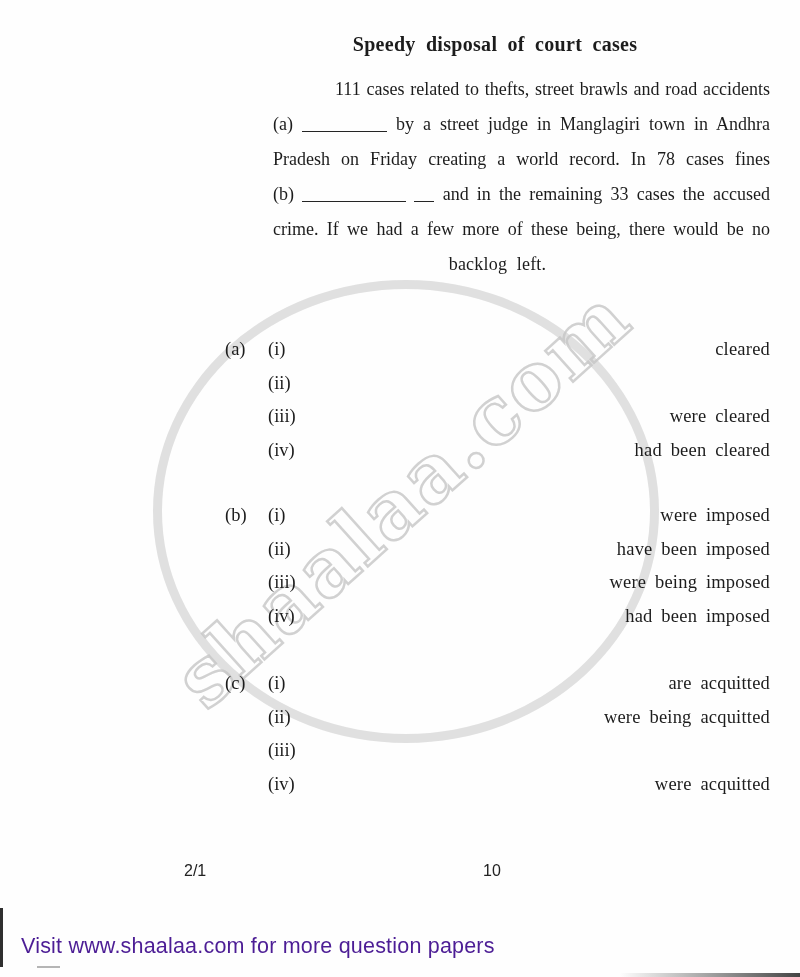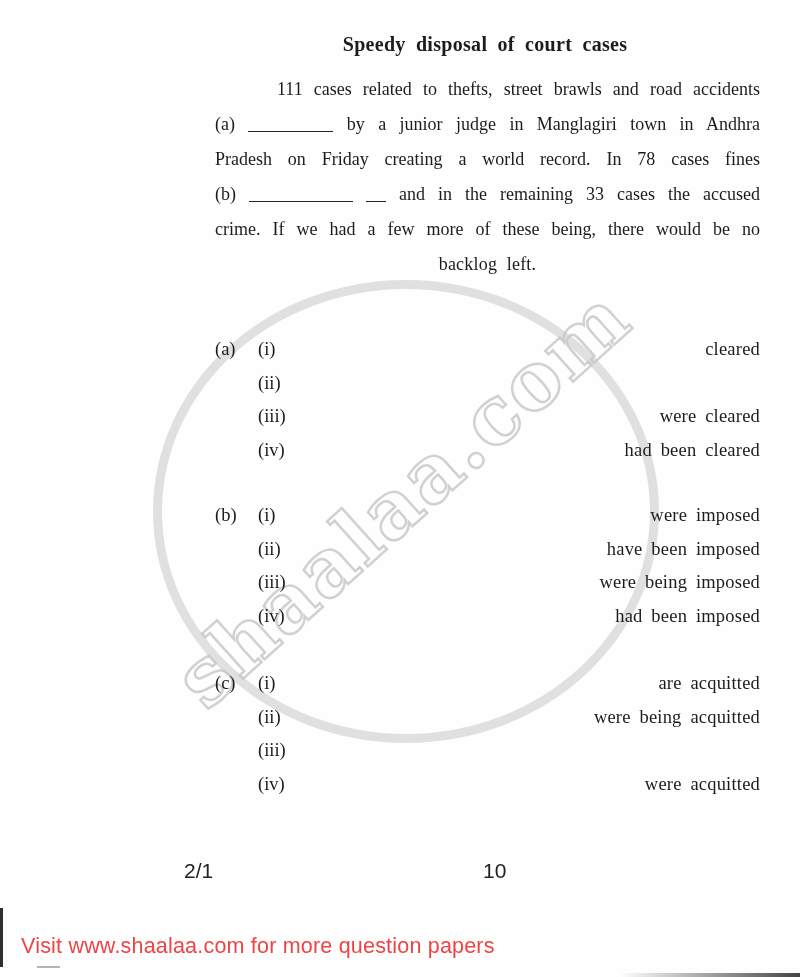--- a/index.html
+++ b/index.html
@@ -29,32 +29,32 @@
     white-space:nowrap;
     color:transparent;
     -webkit-text-stroke:2.5px rgba(198,198,198,0.8);
     z-index:0;
   }
   @supports not (-webkit-text-stroke: 1px #000) {
     .wm-text { color:rgba(204,204,204,0.55); }
   }
   
   .content {
-    position:absolute; left:215px; top:0; width:545px; height:977px;
+    position:absolute; left:225px; top:0; width:545px; height:977px;
     z-index:1;
   }
   .title {
     position:absolute; left:0; top:33px; width:540px;
     margin:0; text-align:center;
     font-size:20px; font-weight:bold;
     word-spacing:5px; letter-spacing:0.3px;
   }
   .para { position:absolute; left:0; top:72px; width:545px; font-size:18px; }
   .pl { height:35px; line-height:35px;text-align:center; }
-  .jl { text-align:justify; text-align-last:justify; }
+  .jl { text-align:justify; text-align-last:justify;margin-left:48px; }
   .indent { padding-left:62px; }
   .last-line { word-spacing:5px; letter-spacing:0.2px; }
   .blank {
     display:inline-block;
     border-bottom:1.6px solid #252525;
     height:15px; vertical-align:-2px;
   }
   .blank-a  { width:85px; }
   .blank-b1 { width:104px; }
   .blank-b2 { width:20px; }
@@ -65,29 +65,29 @@
   .opt-row {
     display:grid; grid-template-columns:43px 50px auto;
     height:33.5px; line-height:33.5px;
     font-size:18.5px;
   }
   .opt-text { word-spacing:4px; letter-spacing:0.2px;text-align:right; }
   
   .footer-code, .footer-page {
     position:absolute; top:861px; height:20px; line-height:20px;
     font-family:"Liberation Sans", sans-serif;
-    font-size:21px; color:#222; z-index:1;
+    font-size:16px; color:#222; z-index:1;
   }
   .footer-code { left:184px; }
   .footer-page { left:483px; }
   
   .bottom-bar {
     position:absolute; left:21px; top:931px; height:30px; line-height:30px;
     font-family:"Liberation Sans", sans-serif;
-    font-size:21.5px; color:#ef4444; letter-spacing:0.2px;
+    font-size:21.5px; color:#4c1d95; letter-spacing:0.2px;
     z-index:1; white-space:nowrap;
   }
   
   .edge-left-bar {
     position:absolute; left:0; top:908px; width:3px; height:59px;
     background:#2f2f2f; z-index:2;
   }
   .visit-underline {
     position:absolute; left:37px; top:966px; width:23px; height:2px;
     background:#b5b5b5; z-index:2;
@@ -110,21 +110,21 @@
 
     <h1 class="title">Speedy disposal of court cases</h1>
 
     <div class="para">
       <div class="pl jl indent">
         <span>111 cases related to thefts, street brawls and road accidents</span>
       </div>
       <div class="pl jl">
         <span>(a)</span>
         <span class="blank blank-a"></span>
-        <span>by a junior judge in Manglagiri town in Andhra</span>
+        <span>by a street judge in Manglagiri town in Andhra</span>
       </div>
       <div class="pl jl">
         <span>Pradesh on Friday creating a world record. In 78 cases fines</span>
       </div>
       <div class="pl jl">
         <span>(b)</span>
         <span class="blank blank-b1"></span>
         <span class="blank blank-b2"></span>
         <span>and in the remaining 33 cases the accused</span>
       </div>

